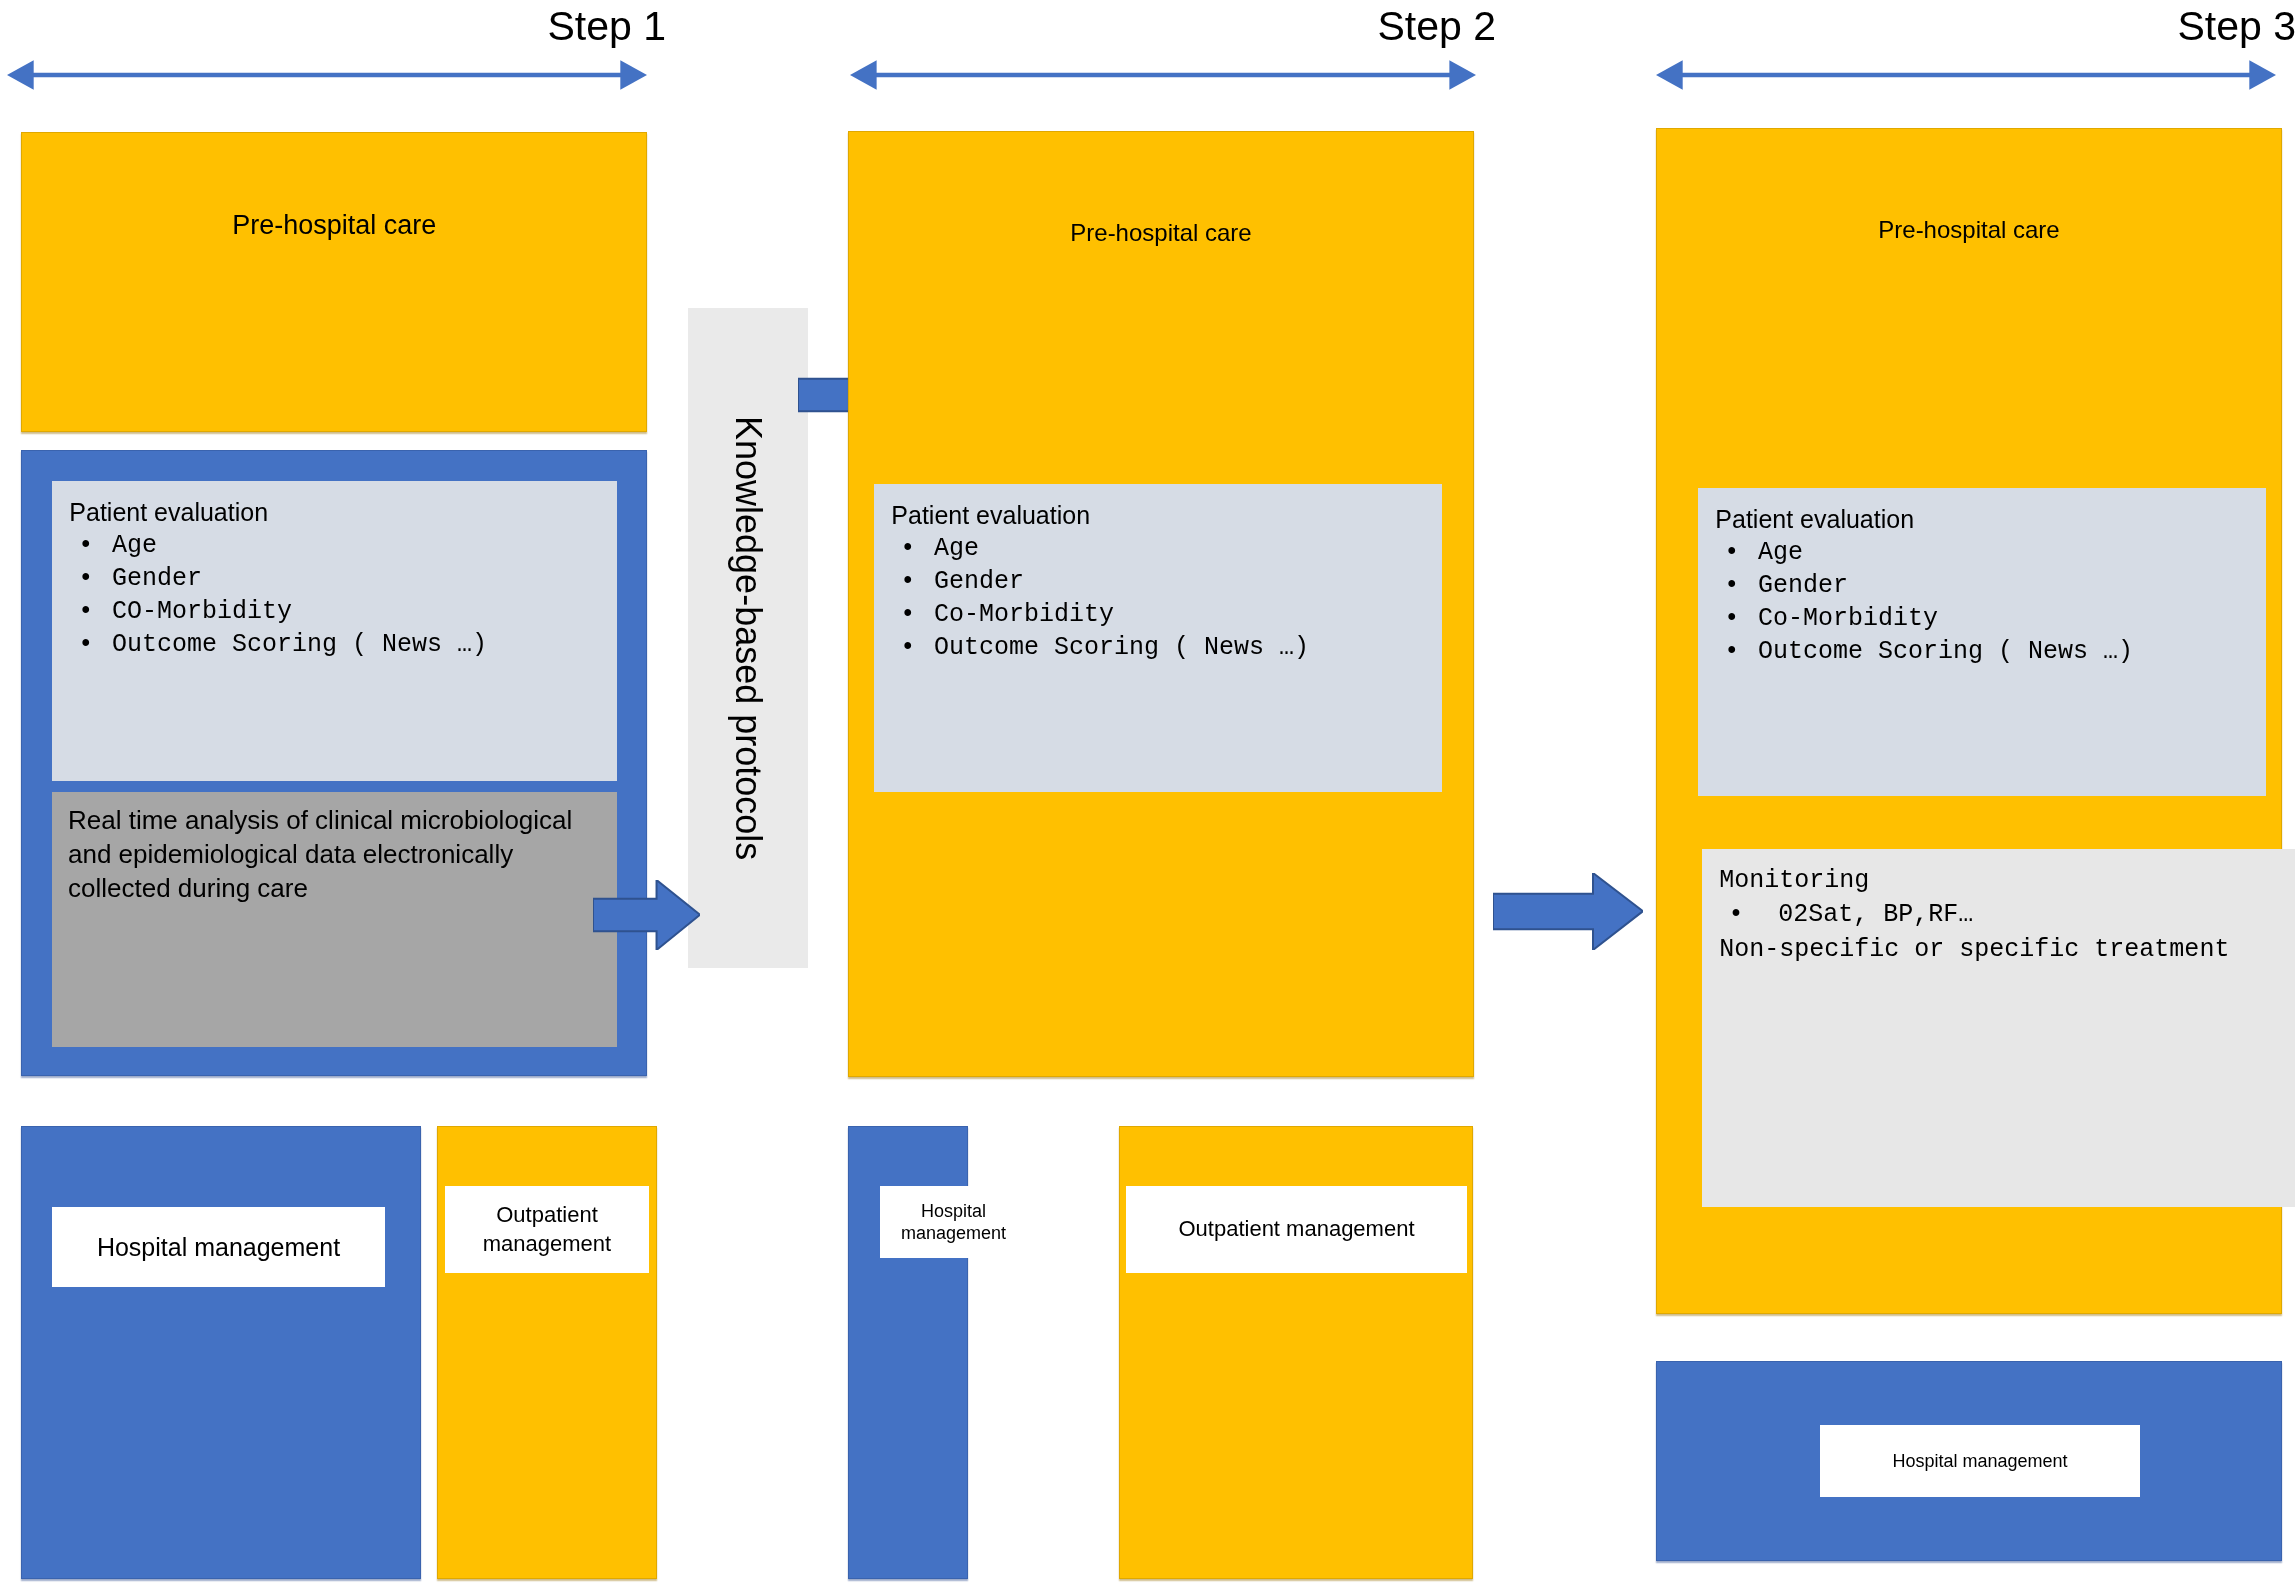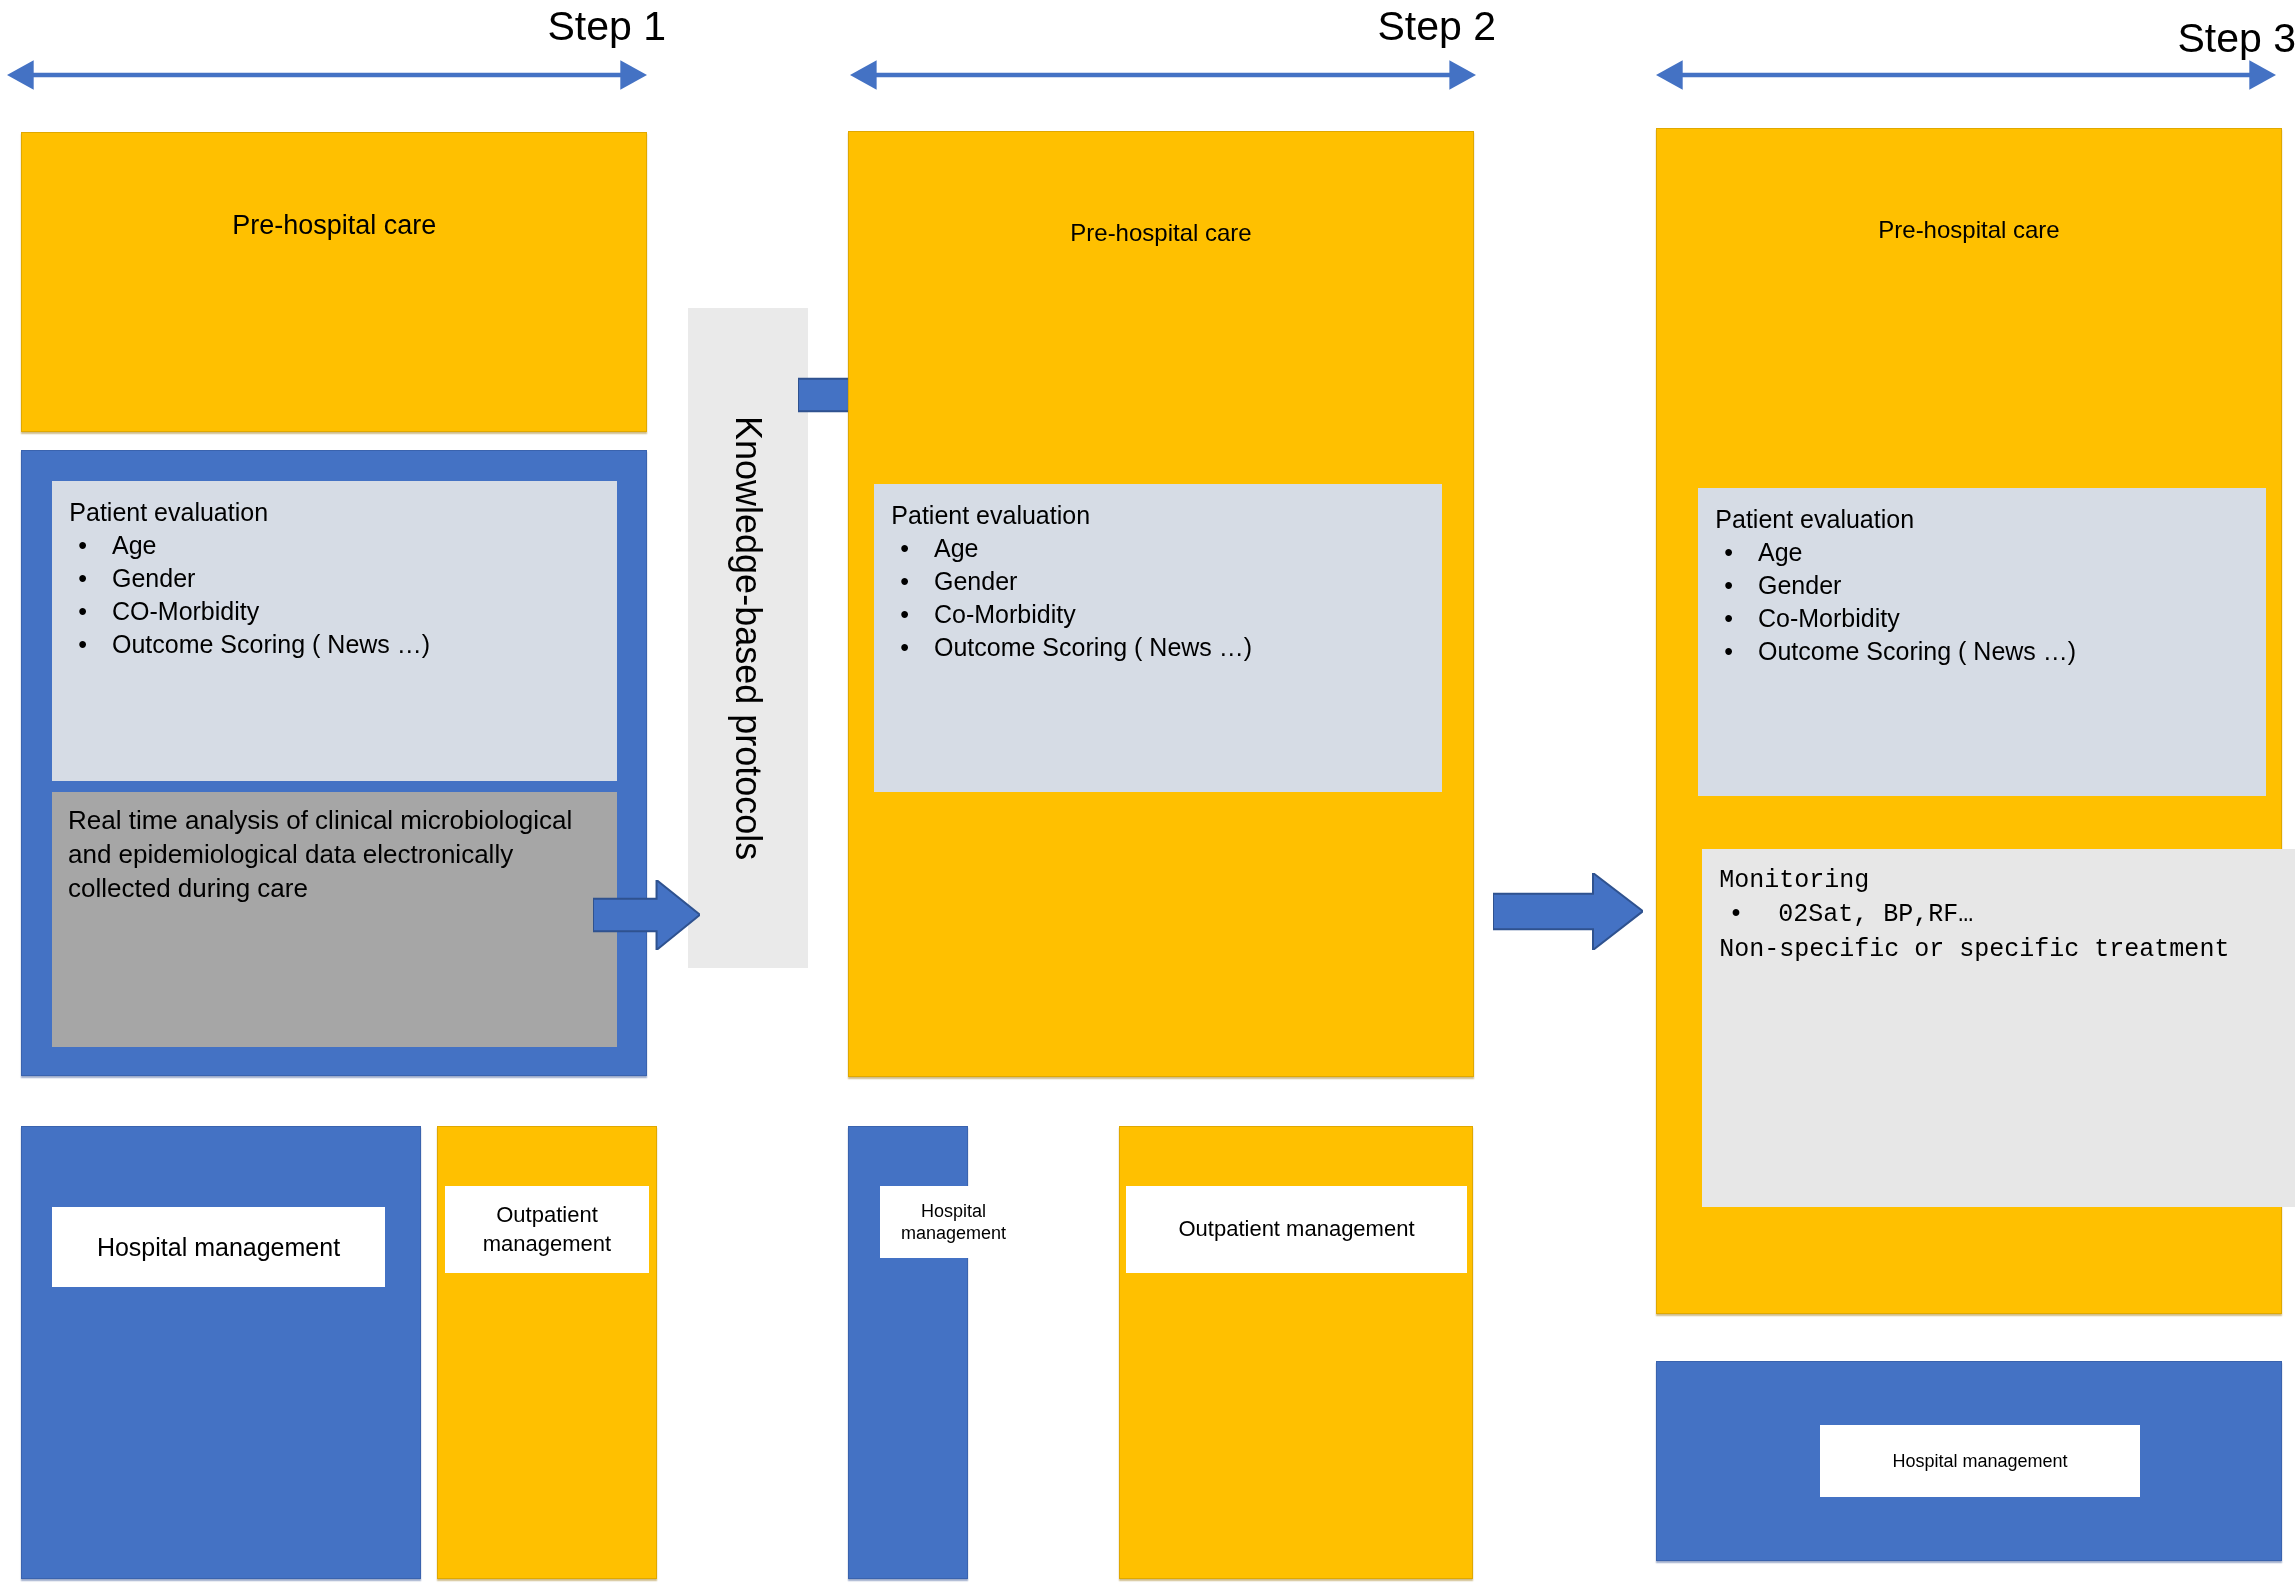--- a/index.html
+++ b/index.html
@@ -80,20 +80,21 @@
   }
   .eval-block .eval-title { display: block; }
   .eval-block ul {
     margin: 0;
     padding: 0 0 0 36px;
     list-style: none;
   }
   .eval-block ul li {
     position: relative;
     padding-left: 6.7px;
+    font-family: Liberation Mono, monospace;
   }
   .eval-block ul li::before {
     content: "\2022";
     position: absolute;
     left: -27px;
     top: 0;
   }
 
   .gray-text {
     padding: 12px 16px;
@@ -158,21 +159,21 @@
 
   <div class="abs step-title" style="left:830px; top:2.7px; width:666px;">Step 2</div>
   <div class="abs dbl-arrow" style="left:850px; top:55px; width:626px;">
     <svg viewBox="0 0 940 60" preserveAspectRatio="none">
       <line x1="32" y1="30" x2="908" y2="30" stroke="#4472C4" stroke-width="7"></line>
       <polygon points="0,30 40,8 40,52" fill="#4472C4"></polygon>
       <polygon points="940,30 900,8 900,52" fill="#4472C4"></polygon>
     </svg>
   </div>
 
-  <div class="abs step-title" style="left:1636px; top:2.7px; width:660px;margin-top:12px;">Step 3</div>
+  <div class="abs step-title" style="left:1636px; top:2.7px; width:660px;">Step 3</div>
   <div class="abs dbl-arrow" style="left:1656px; top:55px; width:620px;">
     <svg viewBox="0 0 930 60" preserveAspectRatio="none">
       <line x1="32" y1="30" x2="898" y2="30" stroke="#4472C4" stroke-width="7"></line>
       <polygon points="0,30 40,8 40,52" fill="#4472C4"></polygon>
       <polygon points="930,30 890,8 890,52" fill="#4472C4"></polygon>
     </svg>
   </div>
 
   <div class="abs box-yellow center-label" style="left:21.3px; top:132px; width:626px; height:300px; align-items:flex-start; padding-top:77px;">
     <span class="prehosp-label-1">Pre-hospital care</span>

